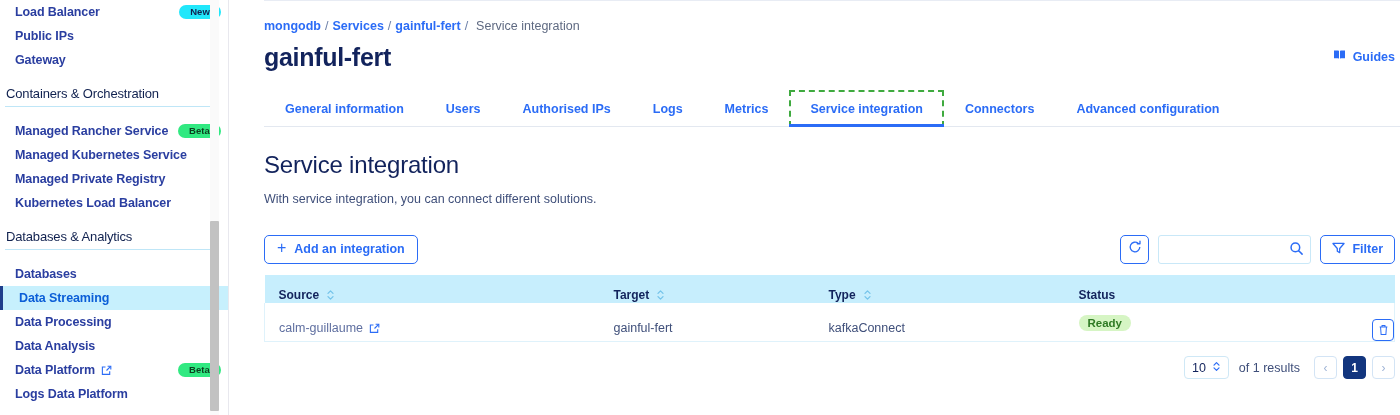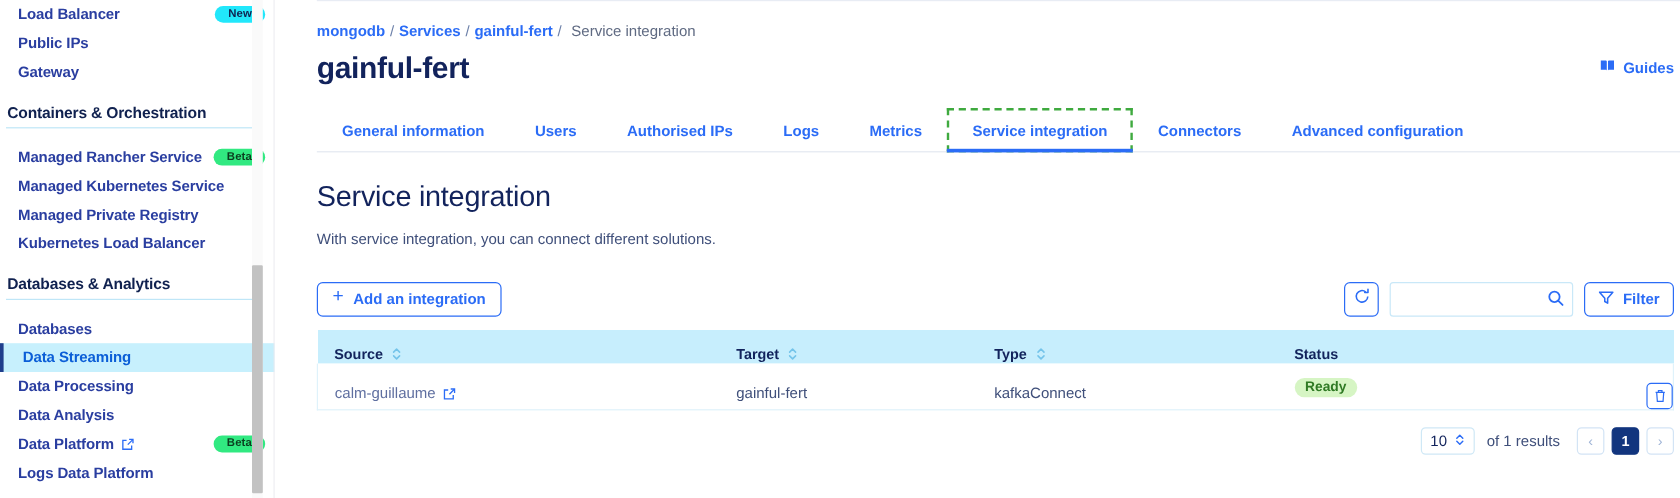--- a/index.html
+++ b/index.html
@@ -39,21 +39,21 @@
   .sb-item.active {
     background: #c7f0fd;
     color: #0a58ca;
     border-left: 3px solid #1f3e8c;
     padding-left: 16px;
   }
   .sb-item.active .lbl { color: #0b5ed7; }
   .sb-gap { height: 12px; }
   .sb-section {
     font-size: 13px;
-    font-weight: bold;
+    font-weight: normal;
     color: #10214f;
     padding: 0 15px 5px 6px;
     margin-top: 14px;
     letter-spacing: -0.15px;
   }
   .sb-rule {
     height: 1px;
     background: #bfe6f7;
     margin: 0 16px 0 5px;
   }

